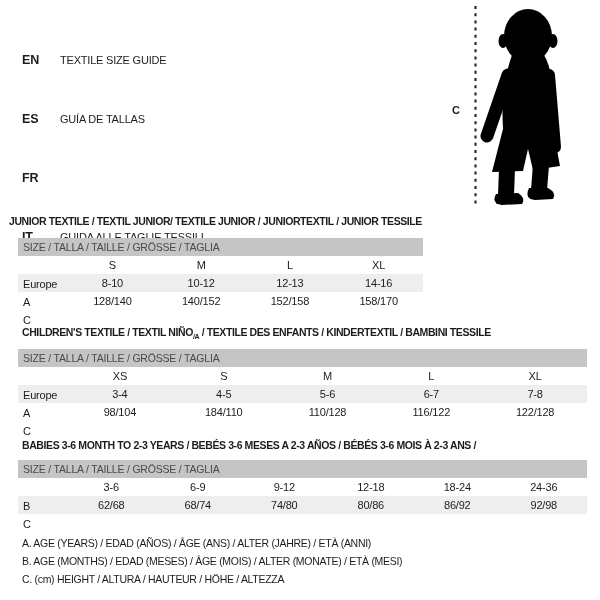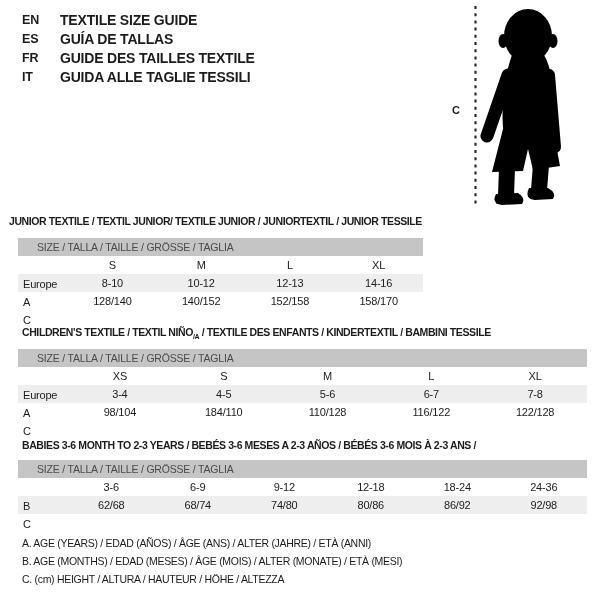--- a/index.html
+++ b/index.html
@@ -5,40 +5,40 @@
   html,body{margin:0;padding:0;}
   body{
     width:600px;height:600px;position:relative;background:#ffffff;
     font-family:"Liberation Sans","DejaVu Sans",sans-serif;
     color:#1c1c1c;overflow:hidden;
   }
   .abs{position:absolute;white-space:nowrap;}
 
   
   .lang-list{left:22px;top:10px;}
-  .lang-row{display:flex;height:19px;align-items:center;}
+  .lang-row{display:flex;height:19px;align-items:center;margin-top:40px;}
   .lang-code{width:38px;font-weight:700;font-size:12.5px;letter-spacing:-0.2px;}
-  .lang-title{font-weight:700;font-size:14px;letter-spacing:-0.2px;}
+  .lang-title{font-weight:400;font-size:11px;letter-spacing:-0.2px;}
 
   
   .measure-line{left:474px;top:6px;height:201px;width:3px;}
   .measure-label{left:452px;top:104px;font-size:11px;font-weight:700;}
   .baby{left:478px;top:5px;}
 
   
   .sec-title{font-weight:700;font-size:10.5px;letter-spacing:-0.4px;}
   .sec-title sub{font-size:7px;}
   .t3-title{line-height:13.5px;}
 
   
   .sizetable{position:absolute;left:18px;}
   .t-w1{width:405px;}
   .t-w2{width:569px;}
   .bar{height:18px;line-height:18px;background:#c5c5c5;color:#4a4a4a;
-       font-size:10.5px;padding-left:19px;box-sizing:border-box;letter-spacing:-0.2px;}
+       font-size:10.5px;padding-left:5px;box-sizing:border-box;letter-spacing:-0.2px;}
   .trow{display:flex;height:18px;align-items:center;font-size:11px;letter-spacing:-0.2px;}
   .trow.alt{background:#eeeeee;}
   .trow .lbl{width:50px;padding-left:5px;box-sizing:border-box;margin-top:38px;}
   .trow .cell{flex:1;text-align:center;}
 
   
   .note{font-weight:400;font-size:10.5px;letter-spacing:-0.3px;height:18px;line-height:18px;}
 </style>
 </head>
 <body>
@@ -47,21 +47,20 @@
   <div class="lang-row">
     <span class="lang-code">EN</span>
     <span class="lang-title">TEXTILE SIZE GUIDE</span>
   </div>
   <div class="lang-row">
     <span class="lang-code">ES</span>
     <span class="lang-title">GUÍA DE TALLAS</span>
   </div>
   <div class="lang-row">
     <span class="lang-code">FR</span>
-    <span class="lang-title">GUIDE DES TAILLES TEXTILE</span>
   </div>
   <div class="lang-row">
     <span class="lang-code">IT</span>
     <span class="lang-title">GUIDA ALLE TAGLIE TESSILI</span>
   </div>
 </div>
 
 <svg class="abs measure-line" width="3" height="201" viewBox="0 0 3 201">
   <line x1="1.5" y1="0" x2="1.5" y2="201" stroke="#2b2b2b" stroke-width="2.2" stroke-dasharray="3 4.2"></line>
 </svg>

